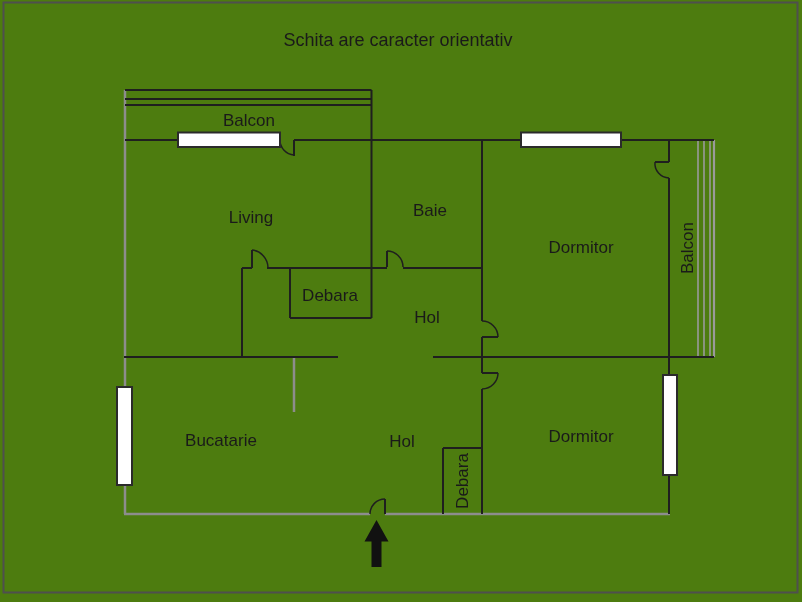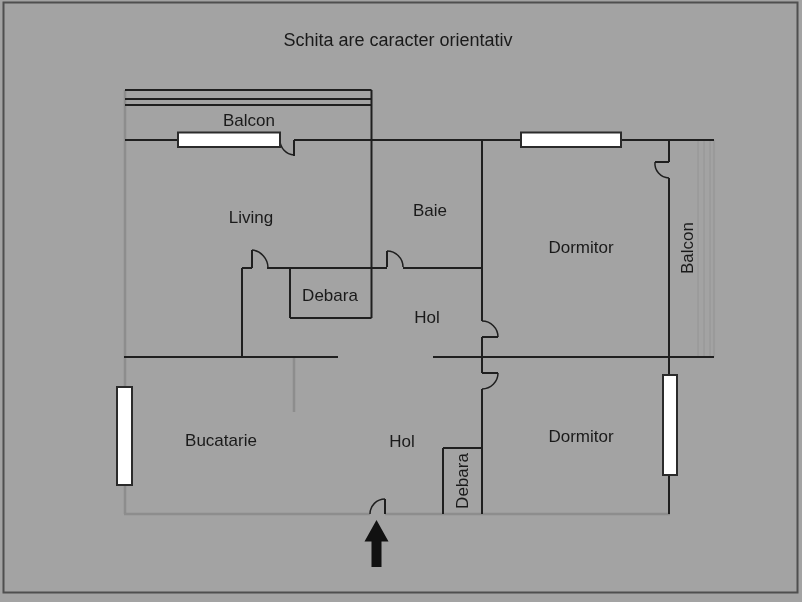--- a/index.html
+++ b/index.html
@@ -1,20 +1,20 @@
 <!DOCTYPE html>
 <html><head>
 <meta charset="utf-8">
 <style>
   html, body { margin: 0; padding: 0; background: #ffffff; }
   .stage {
     position: relative;
     width: 802px;
     height: 602px;
-    background: #a3a3a3;
+    background: #4d7c0f;
     font-family: "Liberation Sans", sans-serif;
   }
   svg { display: block; }
   text {
     font-family: "Liberation Sans", sans-serif;
     font-size: 17px;
   }
   text.title { font-size: 18px; }
 </style>
 </head>

